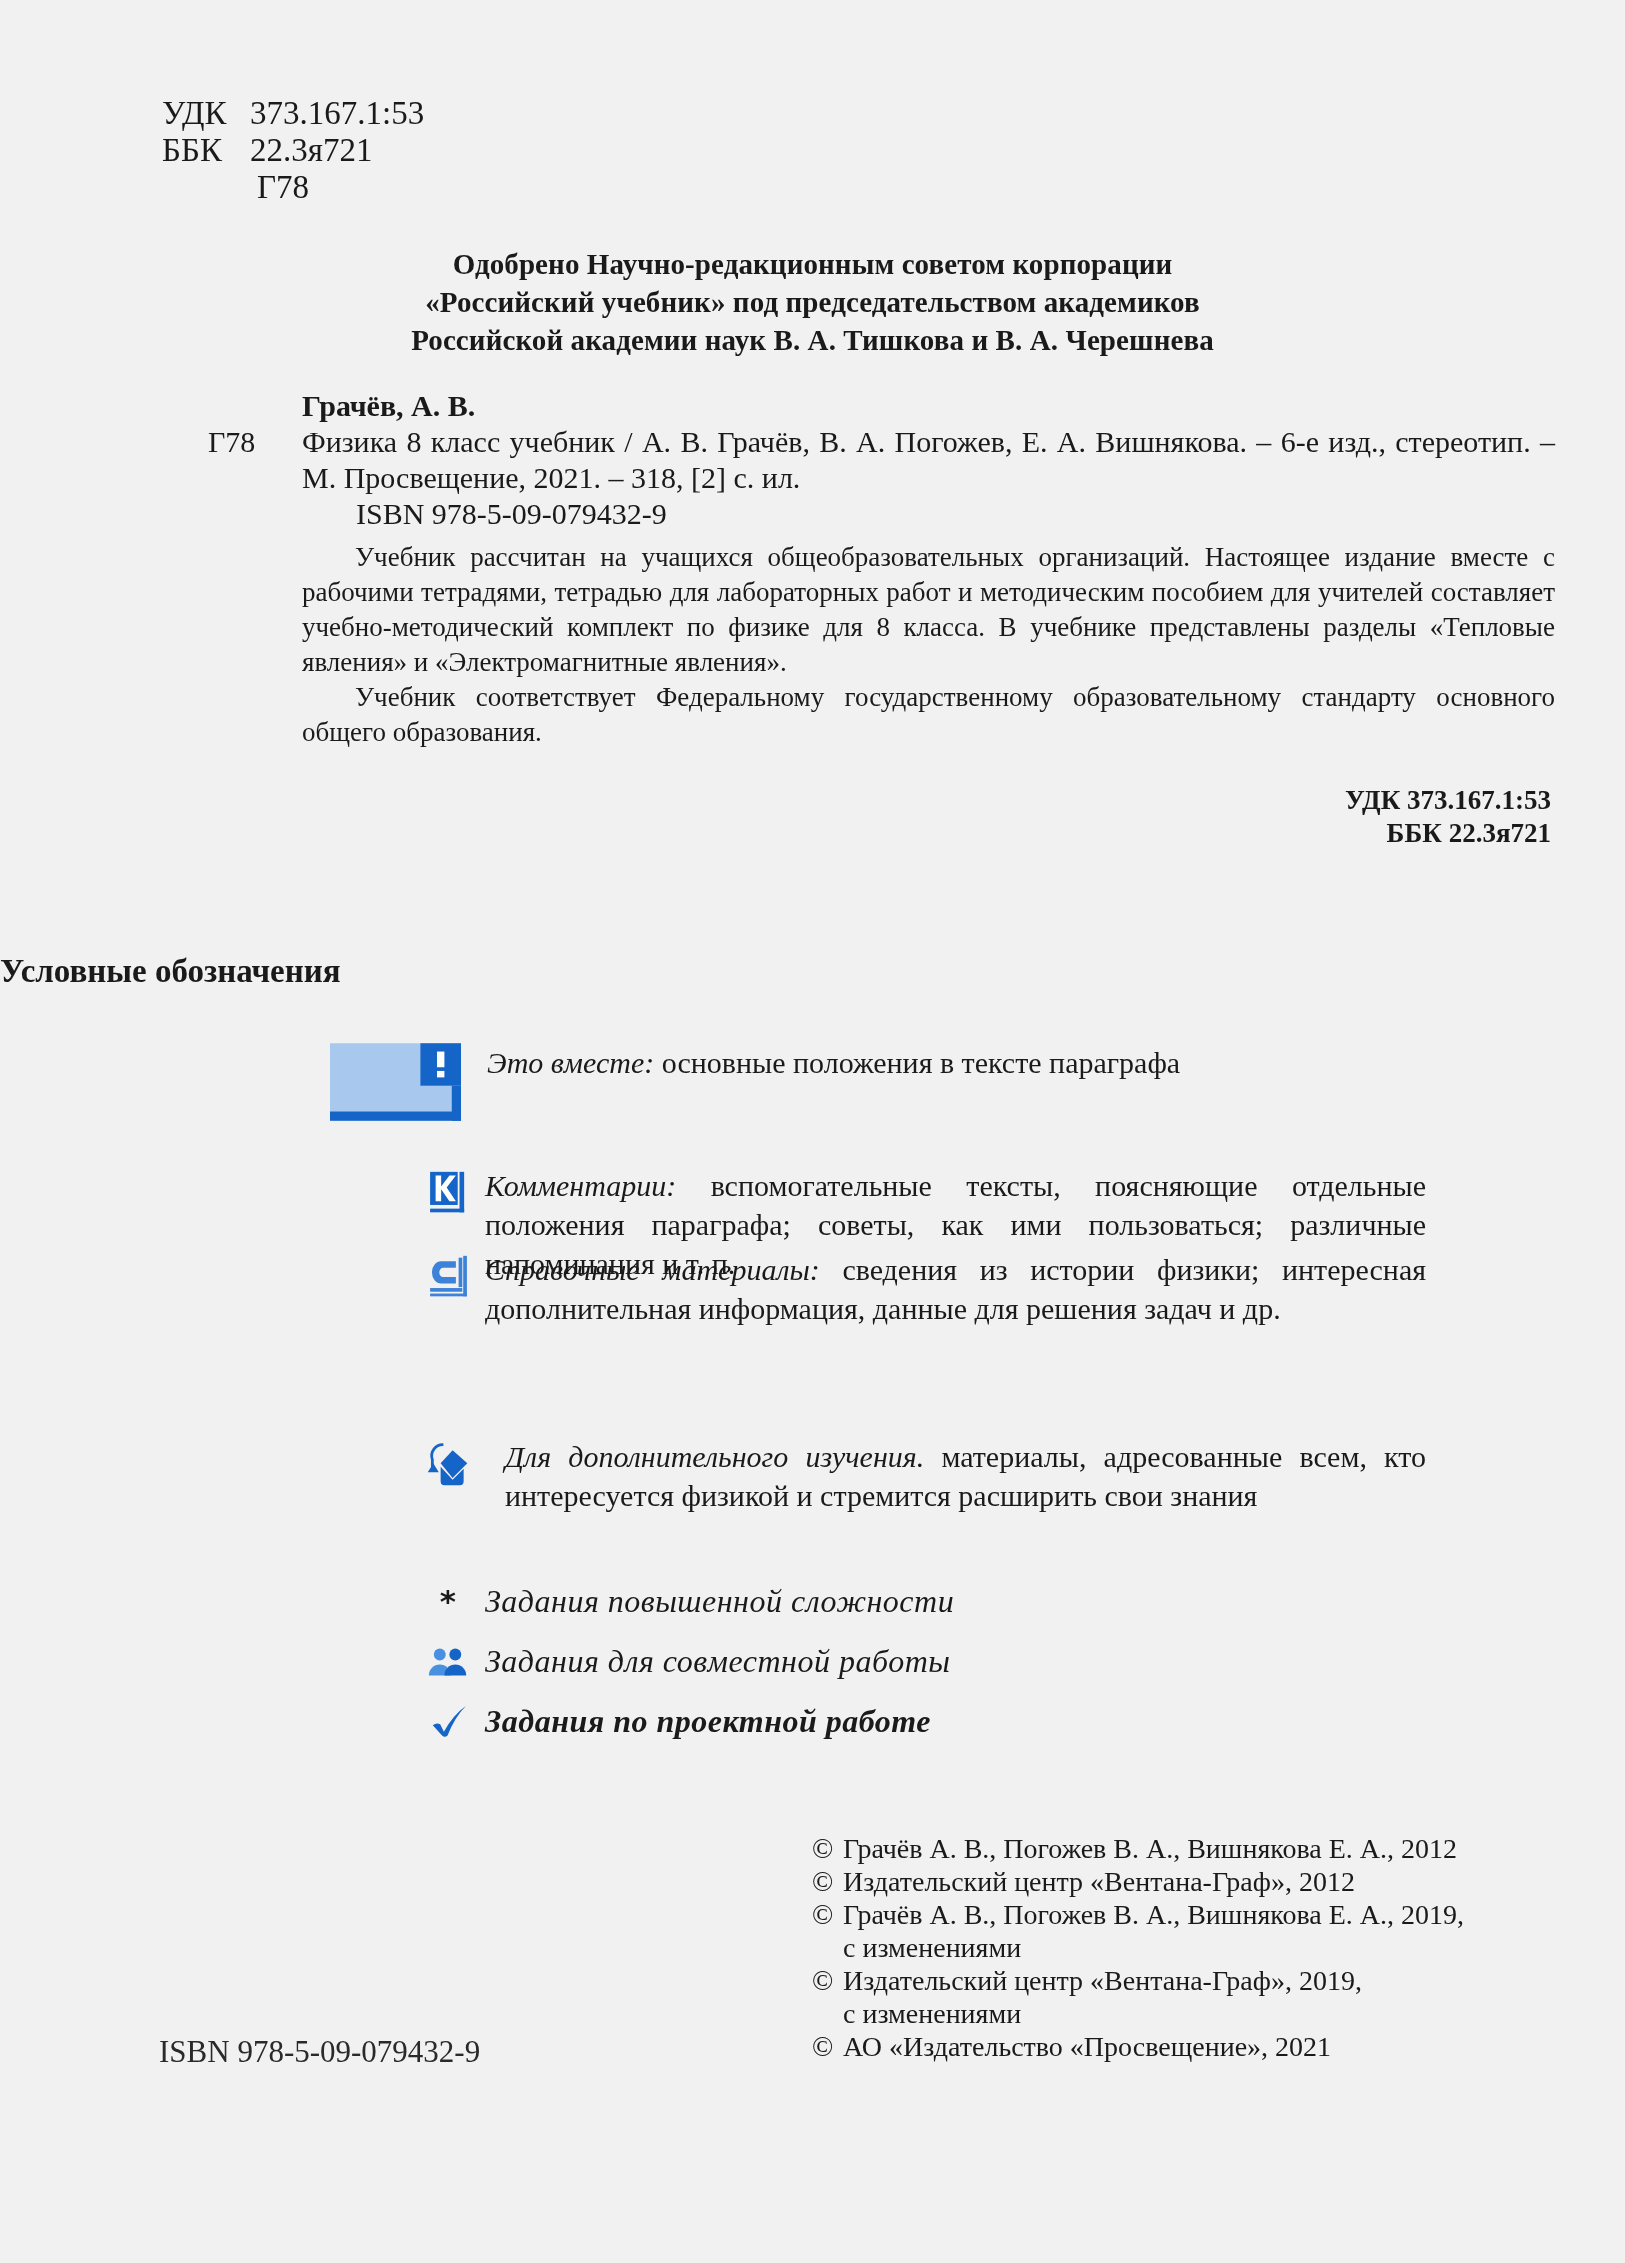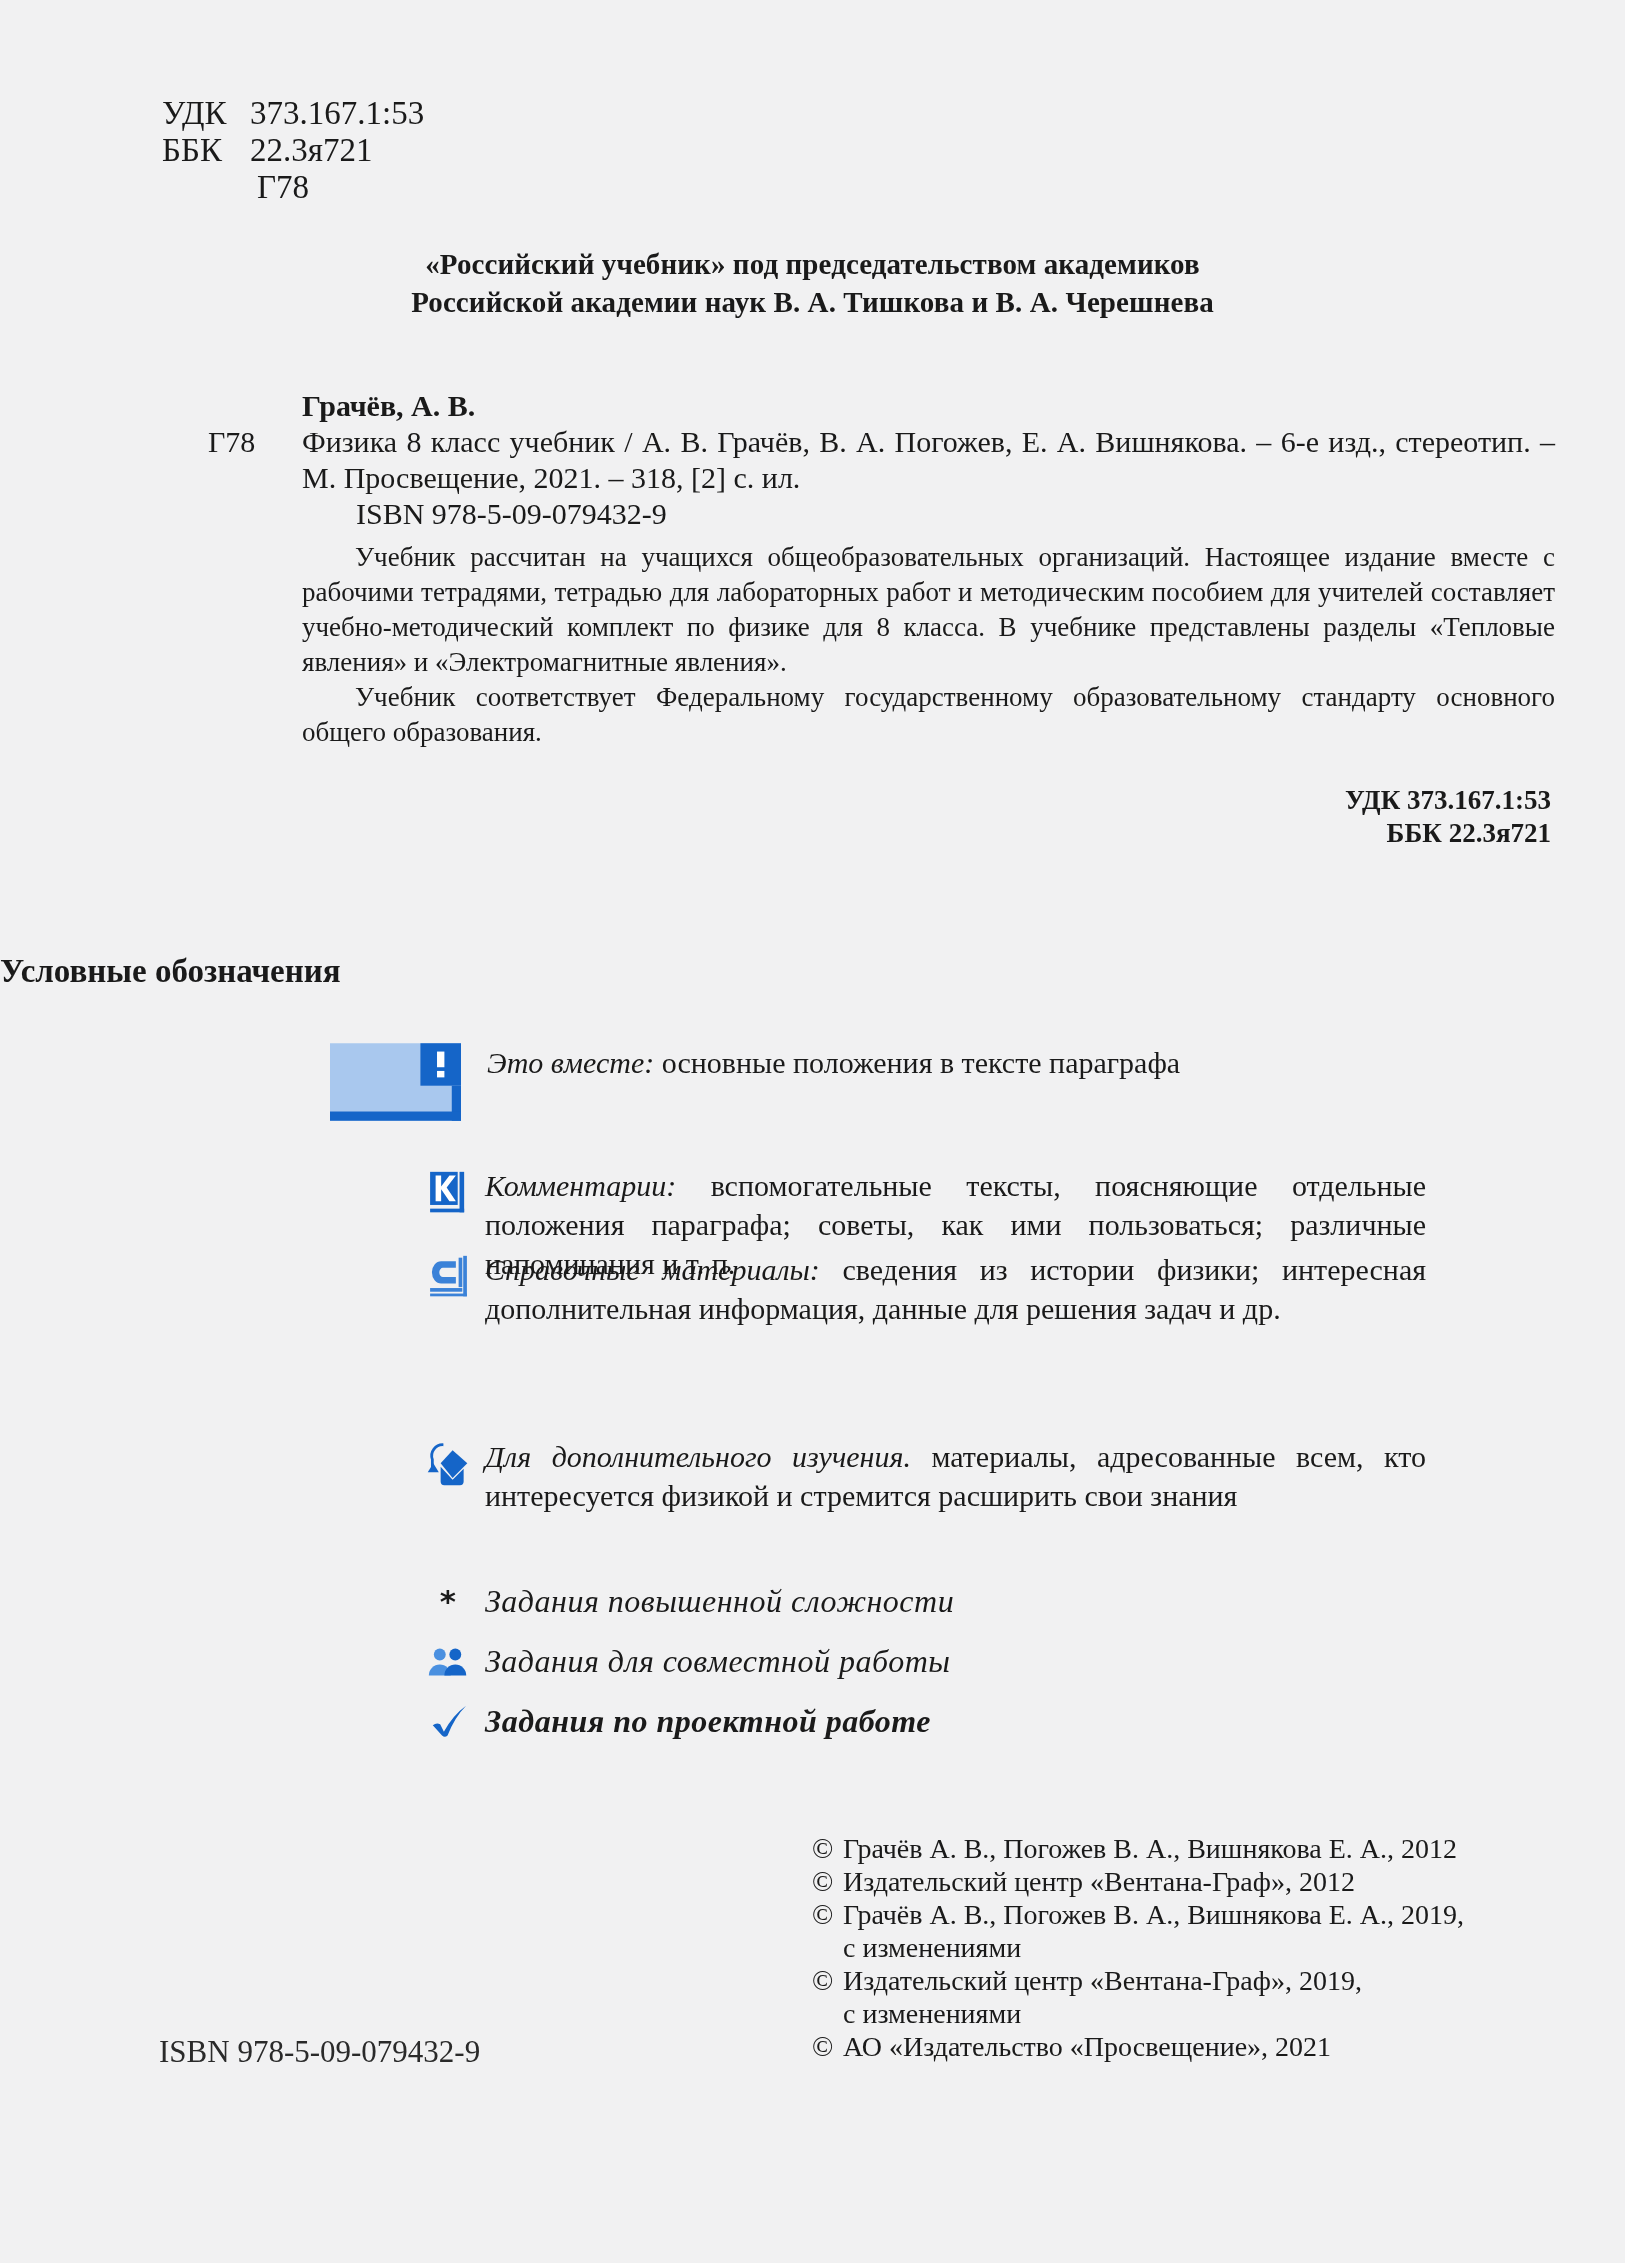--- a/index.html
+++ b/index.html
@@ -124,20 +124,21 @@
     <span>373.167.1:53</span>
   </div>
   <div class="row">
     <span class="k">ББК</span>
     <span>22.3я721</span>
   </div>
   <div class="g78">Г78</div>
 </div>
 
 <div class="abs approval">
+  <div>Одобрено Научно-редакционным советом корпорации</div>
   <div>«Российский учебник» под председательством академиков</div>
   <div>Российской академии наук В. А. Тишкова и В. А. Черешнева</div>
 </div>
 
 <div class="abs biblio">
   <div class="author">Грачёв, А. В.</div>
   <div class="rec">
     <span class="code">Г78</span>
     <span class="rec-text">Физика  8 класс  учебник / А. В. Грачёв, В. А. Погожев, Е. А. Вишнякова. – 6-е изд., стереотип. – М.  Просвещение, 2021. – 318, [2] с.  ил.</span>
   </div>
@@ -194,21 +195,21 @@
       <rect x="38" y="2" width="4" height="44" fill="#3b82d8"></rect>
       <rect x="2" y="37" width="35" height="4" fill="#3b82d8"></rect>
       <rect x="2" y="43" width="40" height="3" fill="#3b82d8"></rect>
     </svg>
   </span>
   <span class="txt">
     <em>Справочные материалы:</em><span> сведения из истории физики; интересная дополнительная информация, данные для решения задач и др.</span>
   </span>
 </div>
 
-<div class="abs legend-item" style="top:1437px;">
+<div class="abs legend-item" style="top:1437px;gap:20px;">
   <span class="icon-box">
     <svg width="46" height="48" viewBox="0 0 50 52" style="margin-top:3.7px">
       <path d="M20 4 a12 12 0 0 0 -12 16 v10" fill="none" stroke="#1565c8" stroke-width="3"></path>
       <path d="M3 34 l6 -10 l6 10 z" fill="#1565c8"></path>
       <path d="M17 24 l13 -14 l16 14 l-16 16 z" fill="#1565c8"></path>
       <path d="M17 28 l13 14 l12 -12 v14 a4 4 0 0 1 -4 4 h-17 a4 4 0 0 1 -4 -4 z" fill="#1565c8"></path>
     </svg>
   </span>
   <span class="txt">
     <em>Для дополнительного изучения.</em><span> материалы, адресованные всем, кто интересуется физикой и стремится расширить свои знания</span>

